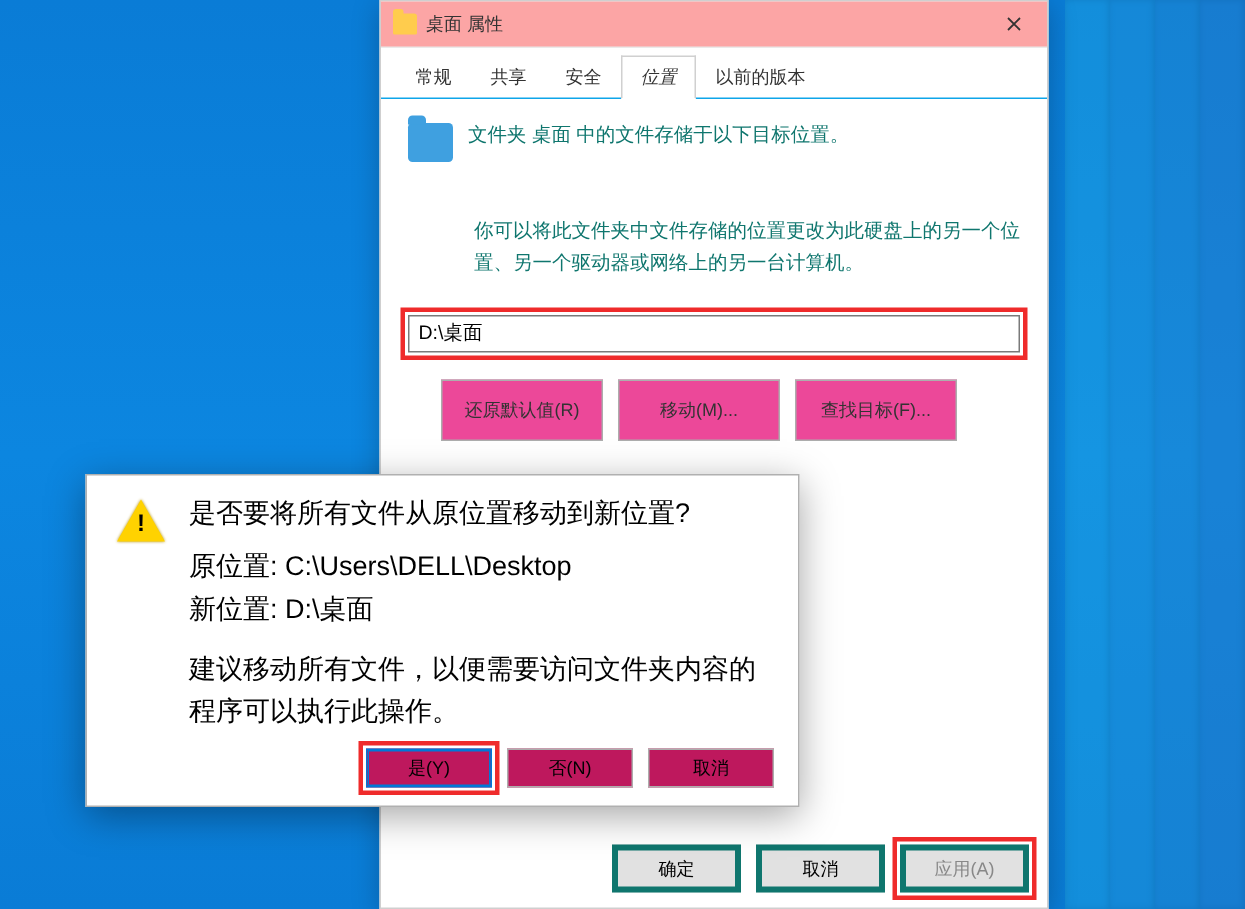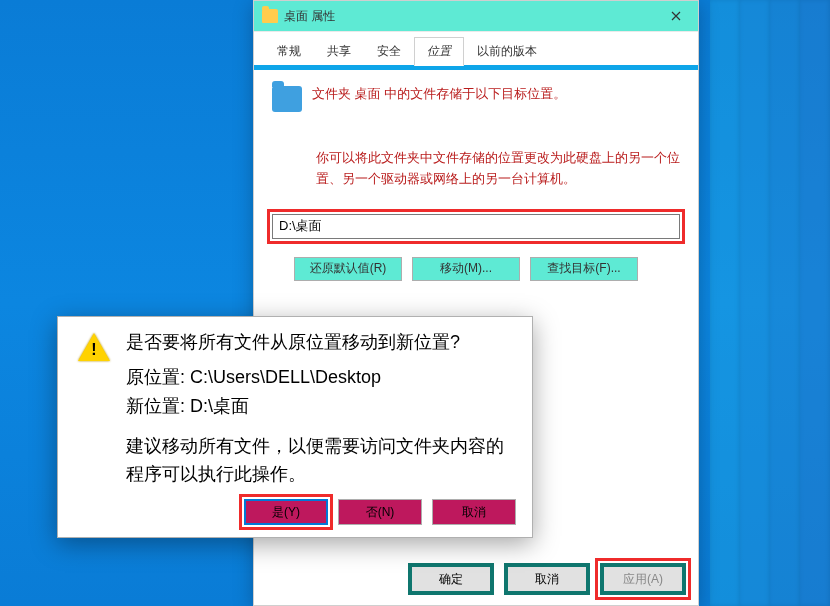--- a/index.html
+++ b/index.html
@@ -44,21 +44,21 @@
     height: 604px;
     background: #ffffff;
     border: 1px solid #cfcfcf;
     box-shadow: 0 4px 18px rgba(0,0,0,0.25);
   }
   .titlebar {
     display: flex;
     align-items: center;
     height: 30px;
     padding-left: 8px;
-    background: #5eead4;
+    background: #fca5a5;
     border-bottom: 1px solid #eaeaea;
   }
   .titlebar .folder-icon {
     width: 16px; height: 14px;
     background: #ffcc4d;
     border-radius: 2px 2px 1px 1px;
     position: relative;
     margin-right: 6px;
   }
   .titlebar .folder-icon::before {
@@ -70,21 +70,21 @@
     margin-left: auto;
     width: 45px; height: 30px;
     display: flex; align-items:center; justify-content:center;
     color:#555; font-size:14px;
   }
 
   .tabs {
     display:flex;
     padding: 4px 10px 0 10px;
     background:#fff;
-    border-bottom: 5px solid #0ea5e9;
+    border-bottom: 1px solid #0ea5e9;
     gap: 0;
   }
   .tab {
     padding: 5px 12px 5px 12px;
     font-size: 12px;
     color:#333;
     border: 1px solid transparent;
     border-bottom: none;
     position: relative;
     top: 1px;
@@ -101,21 +101,21 @@
   }
   .desc-row {
     display:flex; align-items:flex-start; gap:10px;
   }
   .big-folder {
     width: 30px; height: 26px; background:#3fa0e0; border-radius:3px; position:relative; flex:0 0 auto;
     margin-top:2px;
   }
   .big-folder::before{content:'';position:absolute;left:0;top:-5px;width:12px;height:6px;background:#3fa0e0;border-radius:3px 3px 0 0;}
   .big-folder::after{content:'';position:absolute;right:4px;bottom:3px;width:10px;height:10px;border:2px solid #fff6;border-radius:2px;display:none;}
-  .desc-text { font-size:13px; color:#b91c1c; line-height:1.6; }
+  .desc-text { font-size:13px; color:#0f766e; line-height:1.6; }
 
   .path-box {
     margin: 16px 0 12px 0;
     height: 23px;
     display:flex; align-items:center;
     padding: 0 6px;
     border: 1px solid #7a7a7a;
     background:#fff;
     font-size:13px;
   }
@@ -123,23 +123,23 @@
     outline: 3px solid #ef2b2b;
     outline-offset: 2px;
   }
 
   .btn-row {
     display:flex; gap:10px; justify-content:flex-start;
     padding-left: 22px;
   }
   .win-btn {
     min-width: 108px;
-    height: 24px;
+    height: 41px;
     border: 1px solid #adadad;
-    background: #5eead4;
+    background: #ec4899;
     font-size: 12px;
     display:inline-flex; align-items:center; justify-content:center;
     color:#333;
     box-sizing: border-box;
     padding: 0 10px;
   }
 
   .footer-btns {
     position:absolute;
     bottom: 10px; right: 12px;

